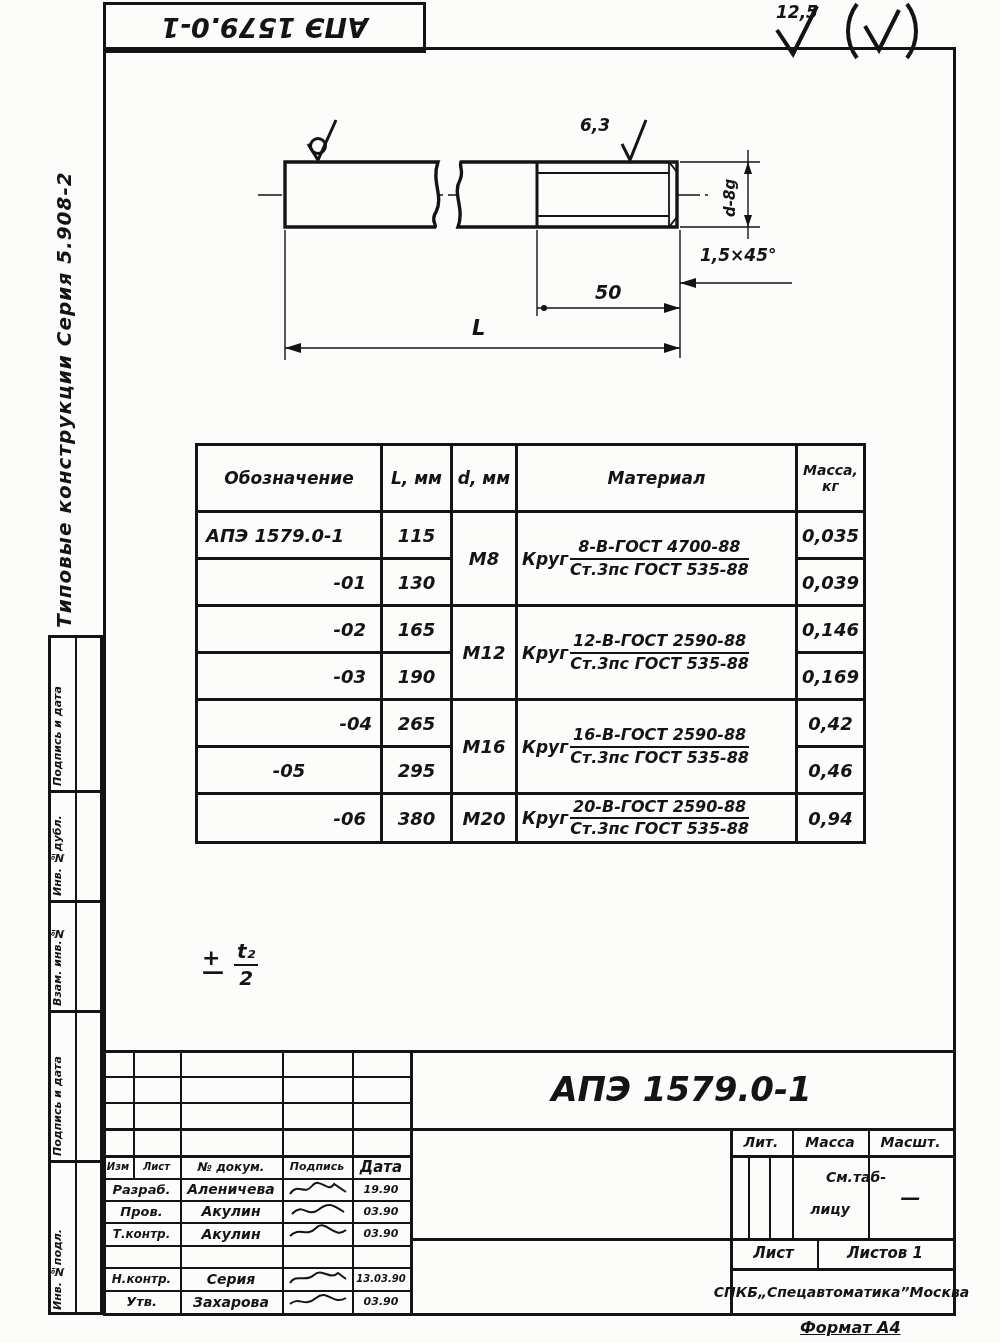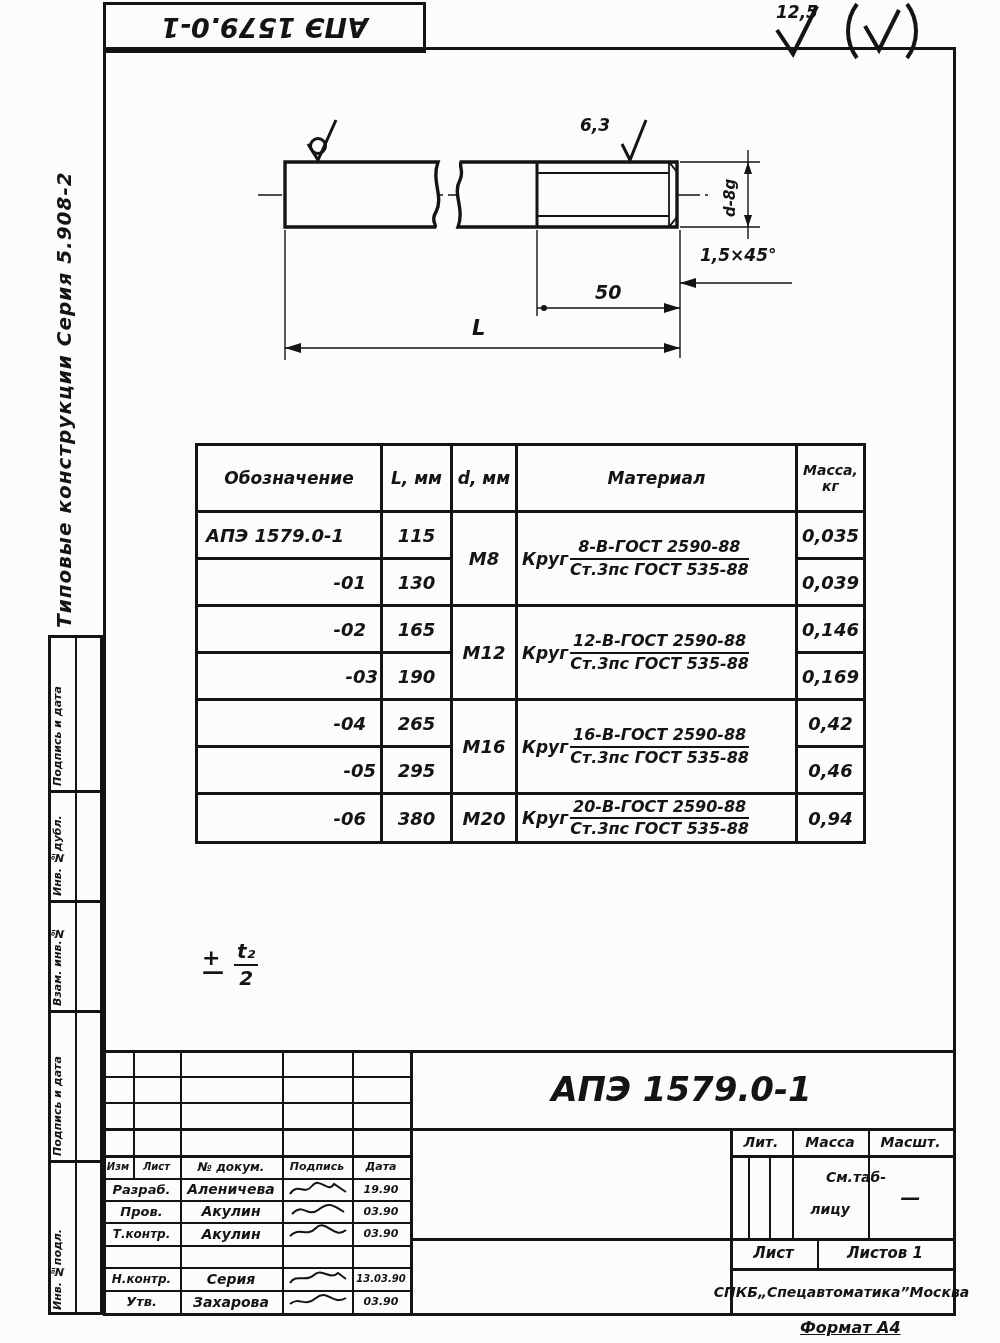--- a/index.html
+++ b/index.html
@@ -131,49 +131,49 @@
       <th>Обозначение</th>
       <th>L, мм</th>
       <th>d, мм</th>
       <th>Материал</th>
       <th style="font-size:14px;">Масса, кг</th>
     </tr>
     <tr style="height:47px">
       <td style="text-align:left;padding-left:8px;">АПЭ 1579.0-1</td>
       <td style="text-align:center;">115</td>
       <td rowspan="2" style="text-align:center;">М8</td>
-      <td rowspan="2" class="matcell"><span class="kr">Круг</span><span class="frac"><span class="num">8-В-ГОСТ 2590-88</span><span class="den">Ст.3пс ГОСТ 535-88</span></span></td>
+      <td rowspan="2" class="matcell"><span class="kr">Круг</span><span class="frac"><span class="num">8-В-ГОСТ 4700-88</span><span class="den">Ст.3пс ГОСТ 535-88</span></span></td>
       <td style="text-align:center;">0,035</td>
     </tr>
     <tr style="height:47px">
       <td style="text-align:right;padding-right:14px;">-01</td>
       <td style="text-align:center;">130</td>
       <td style="text-align:center;">0,039</td>
     </tr>
     <tr style="height:47px">
       <td style="text-align:right;padding-right:14px;">-02</td>
       <td style="text-align:center;">165</td>
       <td rowspan="2" style="text-align:center;">М12</td>
       <td rowspan="2" class="matcell"><span class="kr">Круг</span><span class="frac"><span class="num">12-В-ГОСТ 2590-88</span><span class="den">Ст.3пс ГОСТ 535-88</span></span></td>
       <td style="text-align:center;">0,146</td>
     </tr>
     <tr style="height:47px">
-      <td style="text-align:right;padding-right:2px;">-03</td>
+      <td style="text-align:right;padding-right:14px;">-03</td>
       <td style="text-align:center;">190</td>
       <td style="text-align:center;">0,169</td>
     </tr>
     <tr style="height:47px">
-      <td style="text-align:right;padding-right:14px;">-04</td>
+      <td style="text-align:right;padding-right:8px;">-04</td>
       <td style="text-align:center;">265</td>
       <td rowspan="2" style="text-align:center;">М16</td>
       <td rowspan="2" class="matcell"><span class="kr">Круг</span><span class="frac"><span class="num">16-В-ГОСТ 2590-88</span><span class="den">Ст.3пс ГОСТ 535-88</span></span></td>
       <td style="text-align:center;">0,42</td>
     </tr>
     <tr style="height:47px">
-      <td style="text-align:right;">-05</td>
+      <td style="text-align:center;">-05</td>
       <td style="text-align:center;">295</td>
       <td style="text-align:center;">0,46</td>
     </tr>
     <tr style="height:49px">
       <td style="text-align:right;padding-right:14px;">-06</td>
       <td style="text-align:center;">380</td>
       <td style="text-align:center;">М20</td>
       <td class="matcell"><span class="kr">Круг</span><span class="frac"><span class="num">20-В-ГОСТ 2590-88</span><span class="den">Ст.3пс ГОСТ 535-88</span></span></td>
       <td style="text-align:center;">0,94</td>
     </tr>
@@ -229,21 +229,21 @@
   <div class="abs" style="left:730px;top:1270px;width:223px;height:45px;display:flex;flex-direction:row;align-items:center;justify-content:center;line-height:1.05;">
     <span class="t" style="position:static;font-size:14px;">СПКБ</span>
     <span class="t" style="position:static;font-size:14px;">„Спецавтоматика”</span>
     <span class="t" style="position:static;font-size:14px;">Москва</span>
   </div>
 
   <div class="cell t" style="left:103px;top:1155px;width:30px;height:23px;font-size:10px;">Изм</div>
   <div class="cell t" style="left:133px;top:1155px;width:47px;height:23px;font-size:10px;">Лист</div>
   <div class="cell t" style="left:180px;top:1155px;width:102px;height:23px;font-size:12px;">№ докум.</div>
   <div class="cell t" style="left:282px;top:1155px;width:70px;height:23px;font-size:11px;">Подпись</div>
-  <div class="cell t" style="left:352px;top:1155px;width:58px;height:23px;font-size:11px;border-radius:10px;">Дата</div>
+  <div class="cell t" style="left:352px;top:1155px;width:58px;height:23px;font-size:15px;border-radius:10px;">Дата</div>
 
   <div class="cell t" style="left:103px;top:1178px;width:77px;height:22px;font-size:13px;">Разраб.</div>
   <div class="cell t" style="left:180px;top:1178px;width:102px;height:22px;font-size:14px;">Аленичева</div>
   <div class="cell t" style="left:352px;top:1178px;width:58px;height:22px;font-size:11px;">19.90</div>
   <div class="cell t" style="left:103px;top:1200px;width:77px;height:22px;font-size:13px;">Пров.</div>
   <div class="cell t" style="left:180px;top:1200px;width:102px;height:22px;font-size:14px;">Акулин</div>
   <div class="cell t" style="left:352px;top:1200px;width:58px;height:22px;font-size:11px;">03.90</div>
   <div class="cell t" style="left:103px;top:1222px;width:77px;height:23px;font-size:12px;">Т.контр.</div>
   <div class="cell t" style="left:180px;top:1222px;width:102px;height:23px;font-size:14px;">Акулин</div>
   <div class="cell t" style="left:352px;top:1222px;width:58px;height:23px;font-size:11px;">03.90</div>

